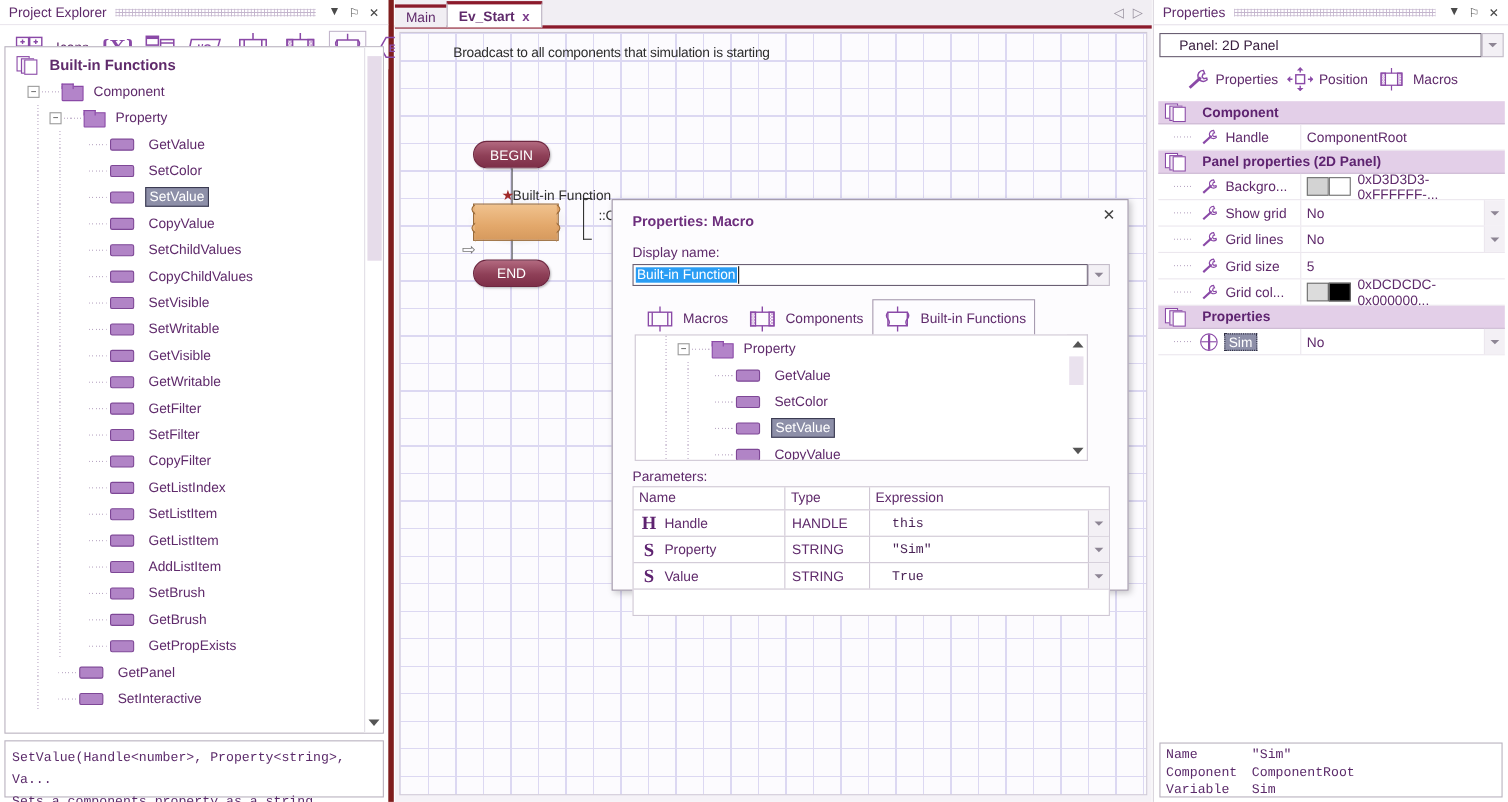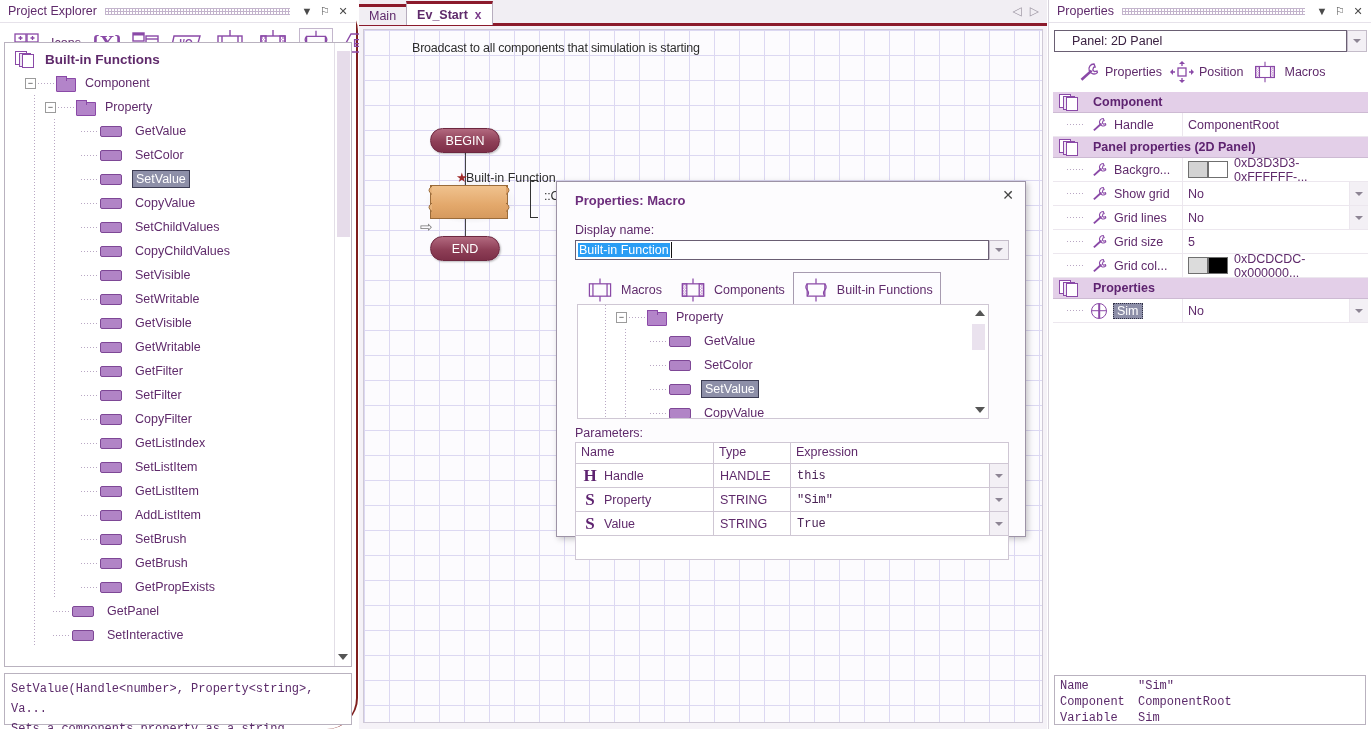--- a/index.html
+++ b/index.html
@@ -39,22 +39,21 @@
     width: 18px; height: 18px;
     display: flex; align-items: center; justify-content: center;
     color: #4a4a4a;
     font-size: 11px;
   }
 
   
   #left {
     position: absolute; left: 0; top: 0; width: 358px; height: 729px;
     background: #ffffff;
-    border-right: 2px solid #7f1d1d;
-    border-radius: 31px;
+    border-right: 5px solid #7f1d1d;
   }
   #left-toolbar {
     height: 40px;
     display: flex; align-items: center;
     gap: 9px;
     padding: 0 6px 0 14px;
     background: #ffffff;
   }
   .tb-icon { display: flex; align-items: center; justify-content: center; }
   .tb-label { font-size: 12.5px; color: #5f2a6b; margin-right: 2px; }
@@ -273,21 +272,21 @@
 
   #dlg-params-lbl { position:absolute; left:18px; top:244px; font-size:12.5px; color:#5f2a6b;}
   #dlg-table { position:absolute; left:18px; top:260px; width:434px; border:1px solid #cfc7d4; background:#fff; }
   #dlg-table .thead { display:flex; height:20px; font-size:12.5px; color:#5f2a6b; }
   #dlg-table .thead div { border-right:1px solid #cfc7d4; padding:2px 5px; }
   #dlg-table .thead div:last-child { border-right:none; }
   #dlg-table .trw { display:flex; height:24px; font-size:12.5px; border-top:1px solid #cfc7d4; align-items:stretch; }
   #dlg-table .c-name { width:138px; border-right:1px solid #cfc7d4; display:flex; align-items:center; gap:6px; padding-left:6px;}
   #dlg-table .c-type { width:77px; border-right:1px solid #cfc7d4; display:flex; align-items:center; padding-left:6px;
     font-family:"Liberation Sans", sans-serif;}
-  #dlg-table .c-expr { flex:1; display:flex; align-items:stretch; }
+  #dlg-table .c-expr { flex:1; display:flex; align-items:stretch;margin-left:14px; }
   #dlg-table .c-expr .v {
     flex:1; display:flex; align-items:center; padding-left:6px;
     font-family:"Liberation Mono", monospace; font-size:12px; color:#4a2356;
   }
   #dlg-table .c-expr .drop {
     width:19px; border-left:1px solid #cfc7d4; background:#f3f0f5;
     display:flex;align-items:center;justify-content:center;
   }
   #dlg-table .c-expr .drop .car{width:0;height:0;border-left:4px solid transparent;border-right:4px solid transparent;border-top:4px solid #8d8594;}
   #dlg-table .empty { height:24px; border-top:1px solid #cfc7d4; }

